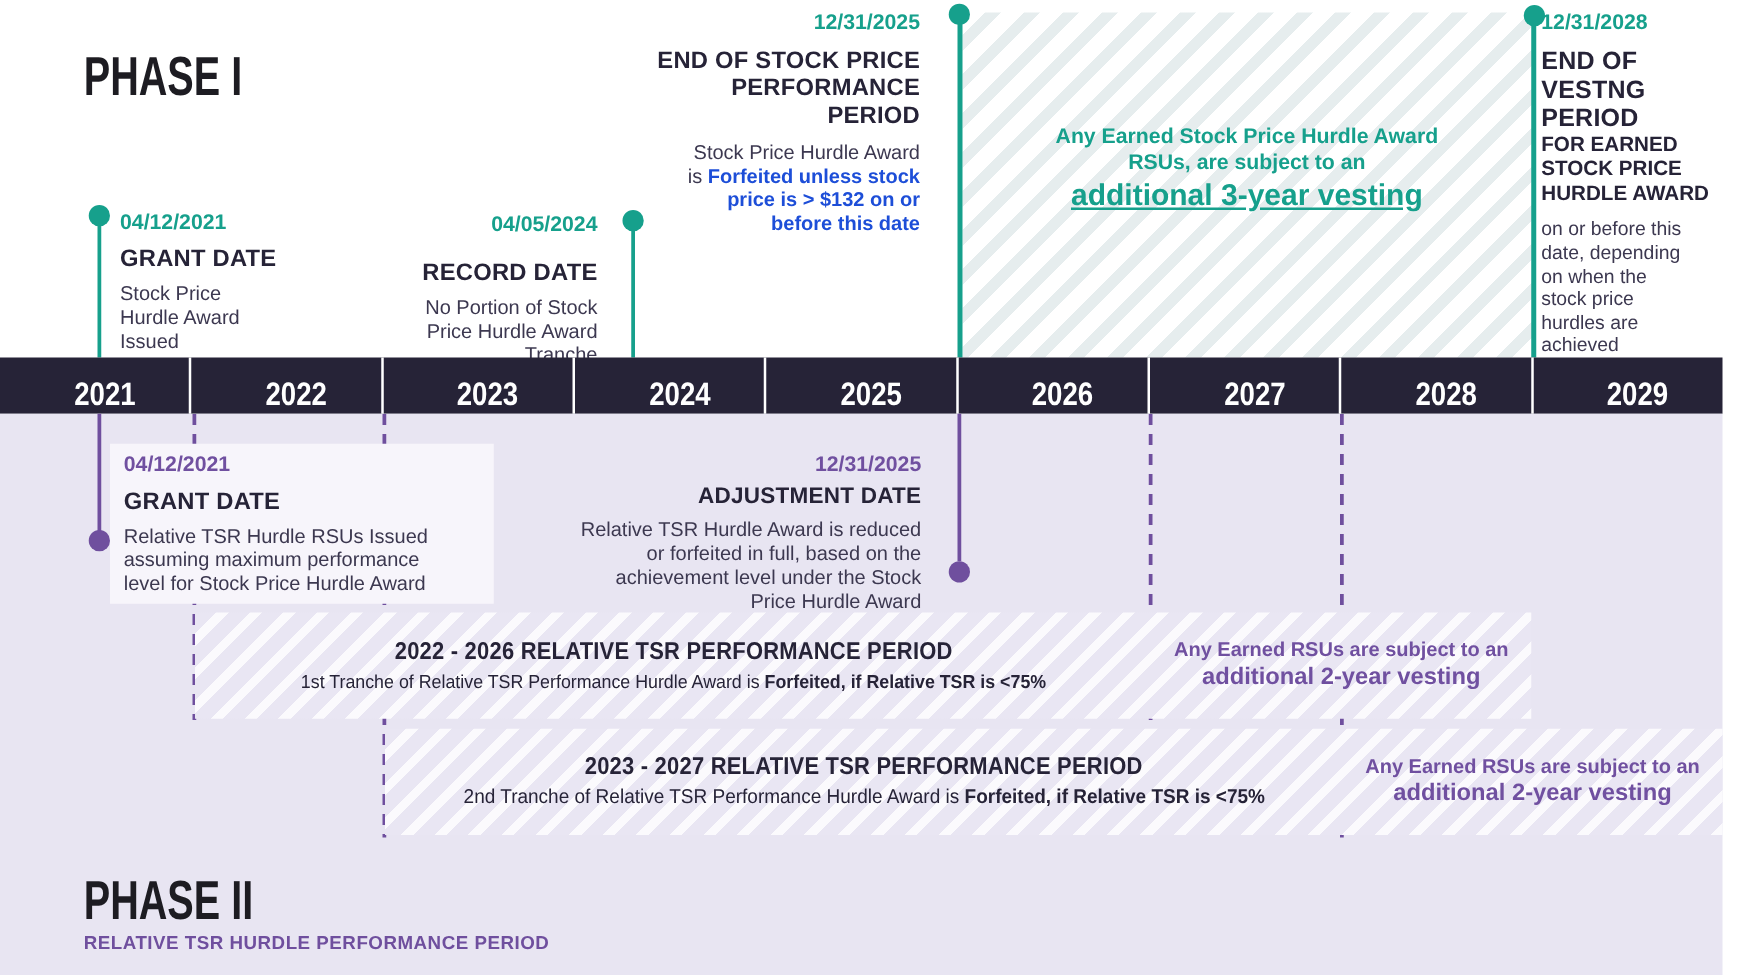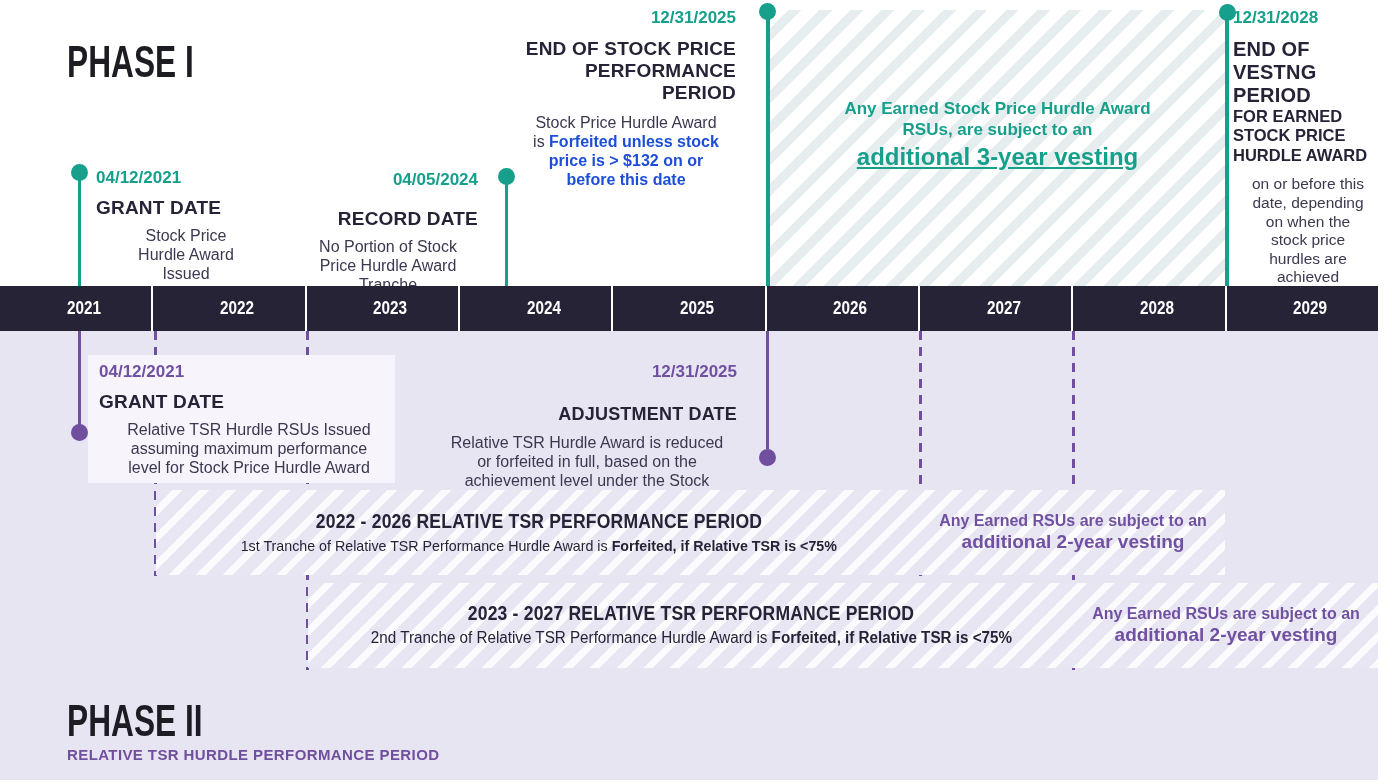--- a/index.html
+++ b/index.html
@@ -13,42 +13,42 @@
   .phase-title{
     position:absolute;font-weight:800;font-size:44px;color:#1d1c22;
     letter-spacing:0px;transform:scaleX(0.72);transform-origin:left center;line-height:1;
   }
   .phase-sub{
     position:absolute;font-weight:800;font-size:15px;color:#6f4f9e;letter-spacing:0.4px;
   }
   .date-teal{color:#16a08c;font-weight:800;font-size:17px;}
   .date-purple{color:#7050a0;font-weight:800;font-size:17px;}
   .m-label{color:#262337;font-weight:800;font-size:19px;letter-spacing:0.2px;line-height:1.15;}
-  .m-desc{color:#3c3850;font-size:16px;line-height:1.2;font-weight:400;text-align:center;}
+  .m-desc{color:#3c3850;font-size:16px;line-height:1.2;font-weight:400;}
   .m-desc b{color:#1d4ed8;font-weight:800;}
   .tblock{position:absolute;}
   .ralign{text-align:right;}
   .vline-teal{position:absolute;width:3px;background:#16a08c;}
   .dot-teal{position:absolute;width:17px;height:17px;border-radius:50%;background:#16a08c;}
   .hatch-teal{
     position:absolute;
     background:repeating-linear-gradient(135deg,#ffffff 0 13px,#e6edee 13px 22px);
   }
   .teal-note{position:absolute;text-align:center;color:#16a08c;font-weight:800;}
   .teal-note .l1{font-size:17px;line-height:1.25;}
   .teal-note .l2{font-size:24px;line-height:1.3;text-decoration:underline;}
   .italic-label{color:#262337;font-weight:800;font-size:16.5px;line-height:1.18;}
   
   #yearbar{
     position:absolute;left:0;top:286px;width:1378px;height:45px;background:#262337;
     display:flex;
   }
   .yearcell{
-    flex:1 1 0;display:flex;align-items:center;justify-content:center;
-    border-right:2px solid #ffffff;color:#ffffff;font-weight:800;font-size:18px;margin-left:16px;
+    flex:1 1 0;display:flex;align-items:flex-end;justify-content:center;
+    border-right:2px solid #ffffff;color:#ffffff;font-weight:800;font-size:26px;margin-left:16px;
   }
   .yearcell:last-child{border-right:none;}
   .yearcell span{transform:scaleX(0.85);display:inline-block;}
   
   #phase2bg{position:absolute;left:0;top:331px;width:1378px;height:449px;background:#e8e5f2;}
   .vline-purple{position:absolute;width:3px;background:#6f4f9e;}
   .vdash-purple{
     position:absolute;width:3px;
     background:repeating-linear-gradient(to bottom,#6f4f9e 0 9px,transparent 9px 16px);
   }
@@ -181,21 +181,21 @@
   <div class="tblock" style="left:99px;top:362px;width:300px;">
     <div class="date-purple">04/12/2021</div>
     <div class="m-label" style="margin-top:9px;">GRANT DATE</div>
     <div class="m-desc pre" style="margin-top:7px;">Relative TSR Hurdle RSUs Issued
 assuming maximum performance
 level for Stock Price Hurdle Award</div>
   </div>
 
   <div class="tblock ralign" style="left:437px;top:362px;width:300px;">
     <div class="date-purple">12/31/2025</div>
-    <div class="m-label" style="margin-top:22px;font-size:18px;">ADJUSTMENT DATE</div>
+    <div class="m-label" style="margin-top:4px;font-size:18px;">ADJUSTMENT DATE</div>
     <div class="m-desc pre" style="margin-top:8px;">Relative TSR Hurdle Award is reduced
 or forfeited in full, based on the
 achievement level under the Stock
 Price Hurdle Award</div>
   </div>
   <div class="vline-purple" style="left:766px;top:331px;height:118px;"></div>
   <div class="dot-purple" style="left:759px;top:449px;"></div>
 
   <div class="hatch-purple" style="left:156px;top:490px;width:1069px;height:85px;">
     <div class="band-text" style="left:0;width:765px;">

